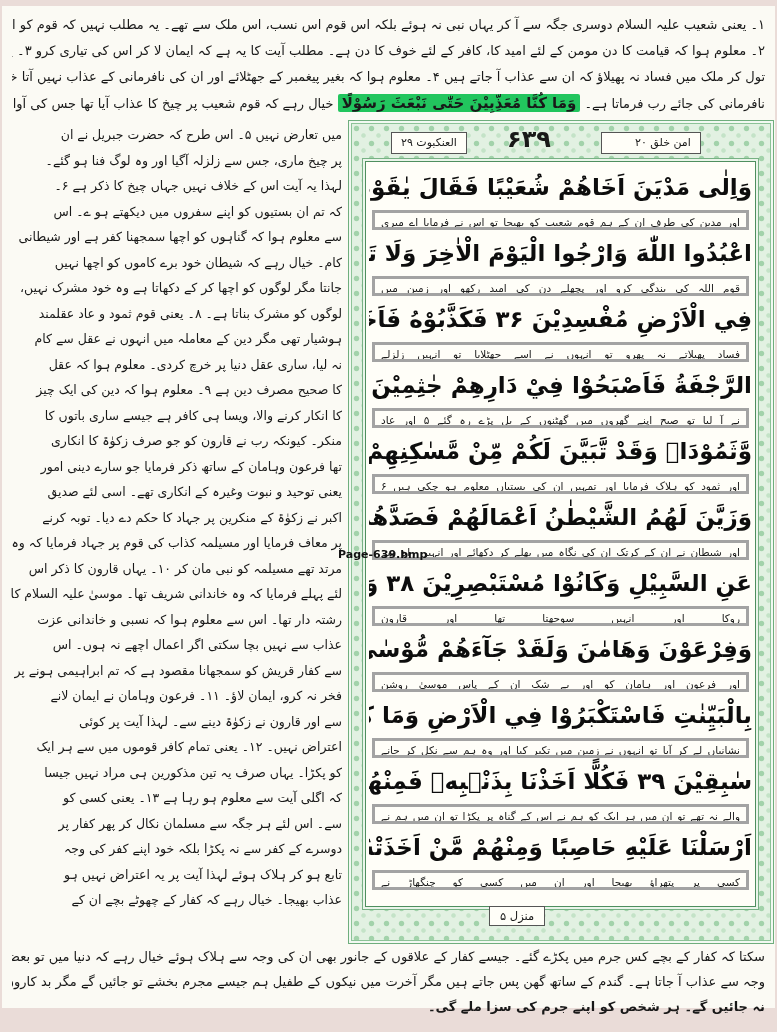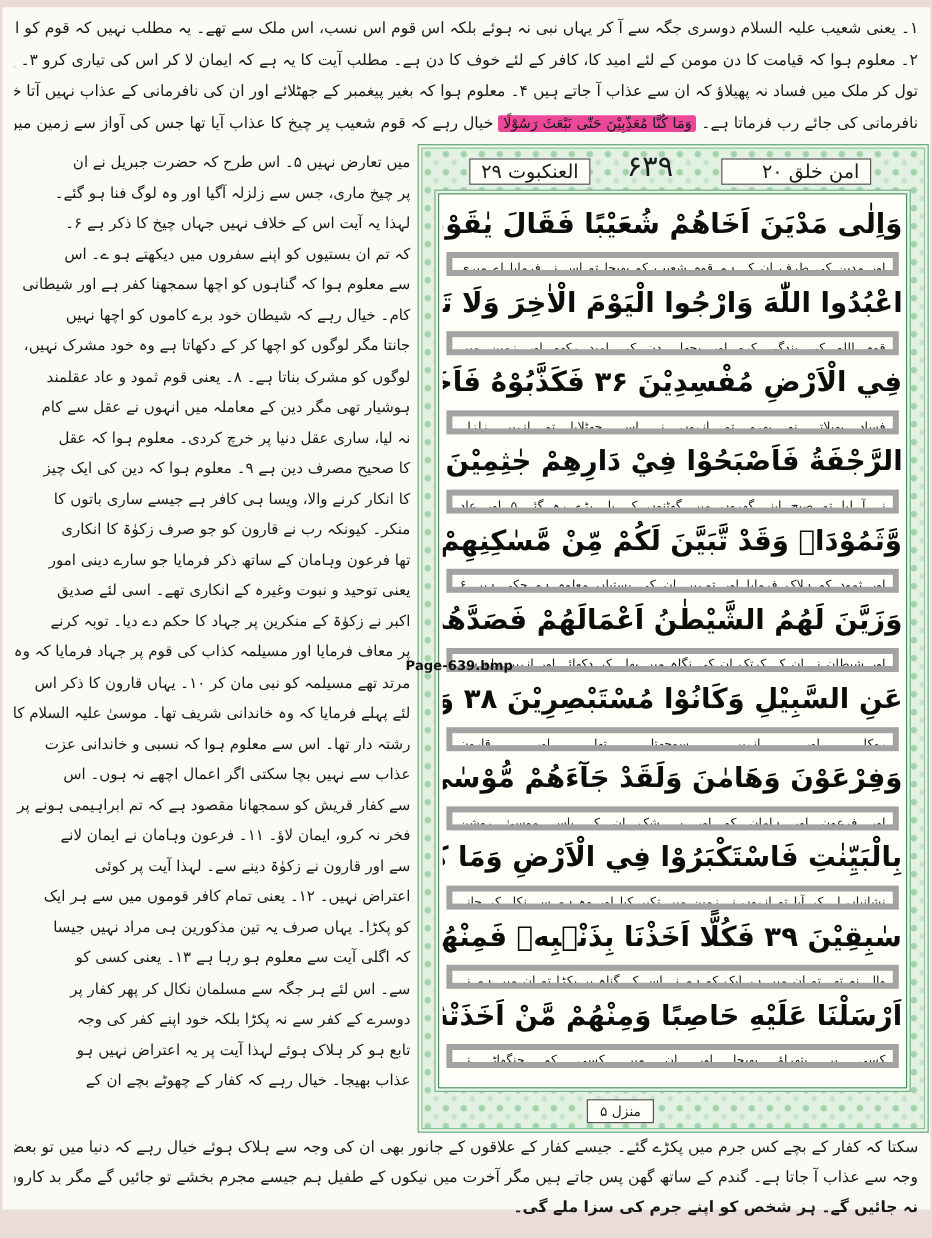--- a/index.html
+++ b/index.html
@@ -17,22 +17,22 @@
   
   .top-notes{
     position:absolute;top:6px;right:10px;left:10px;height:104px;
   }
   .tline{
     height:26px;line-height:26px;font-size:13px;
     text-align:justify;text-align-last:justify;
     overflow:hidden;white-space:nowrap;
   }
   .tline .hl{
-    background:#ec4899;border-radius:2px;padding:0 4px;
-    font-weight:normal;font-size:12px;
+    background:#22c55e;border-radius:2px;padding:0 4px;
+    font-weight:bold;font-size:15px;
   }
   .tline .hl:empty{display:none;padding:0;}
   
   .commentary{
     position:absolute;top:116px;left:6px;width:334px;height:818px;
   }
   .cline{
     height:25.5px;line-height:25.5px;font-size:12.5px;
     text-align:right;white-space:nowrap;overflow:hidden;
   }
@@ -45,47 +45,47 @@
       radial-gradient(circle, rgba(110,185,125,.55) 2.2px, rgba(110,185,125,0) 3.2px),
       radial-gradient(circle, rgba(140,200,150,.35) 1.8px, rgba(140,200,150,0) 2.8px);
     background-size:15px 15px,15px 15px;
     background-position:0 0,7px 7px;
     border:1px solid #6fae7d;
     box-shadow:inset 0 0 0 2px #f2f9f2, inset 0 0 0 3px #8cc397;
   }
   .qheader-box{
     position:absolute;top:11px;height:20px;line-height:20px;
     background:#fffef8;border:1px solid #555;
-    font-size:16px;padding:0 9px;white-space:nowrap;z-index:3;
+    font-size:11px;padding:0 9px;white-space:nowrap;z-index:3;
   }
   .juz-box{left:252px;padding-left:33px;}
   .surah-box{left:42px;}
   .page-num{
-    position:absolute;top:4px;left:148px;width:64px;
-    font-size:24px;font-weight:normal;z-index:3;
+    position:absolute;top:4px;left:148px;width:64px;text-align:center;
+    font-size:24px;font-weight:bold;z-index:3;
   }
   .verse-area{
     position:absolute;left:16px;right:17px;top:40px;bottom:36px;
     background:#fffef8;
     border:1px solid #4f8f5f;box-shadow:0 0 0 2px #eaf5ea,0 0 0 3px #77b184;
     padding:2px 3px;box-sizing:border-box;overflow:hidden;
   }
   .vline{overflow:hidden;}
   .vline.arabic{
     height:46px;line-height:46px;font-size:23px;font-weight:bold;
     text-align:center;white-space:nowrap;color:#0d0d0d;
   }
   .vline.urdu{
     height:20px;line-height:18px;font-size:10.5px;
-    border:5px solid #a3a3a3;background:#fffef8;
+    border:3px solid #a3a3a3;background:#fffef8;
     margin:0 3px;padding:0 6px;box-sizing:border-box;
     text-align:justify;text-align-last:justify;white-space:nowrap;
   }
   .manzil{
-    position:absolute;bottom:7px;left:140px;z-index:3;
+    position:absolute;bottom:17px;left:140px;z-index:3;
     background:#fffef8;border:1px solid #555;
     font-size:11.5px;line-height:18px;padding:0 10px;white-space:nowrap;
   }
   .watermark{
     position:absolute;top:391px;left:-11px;z-index:5;
     direction:ltr;font-size:11px;font-weight:bold;color:#111;
     letter-spacing:0;white-space:nowrap;margin-top:36px;
   }
   
   .footer-notes{

